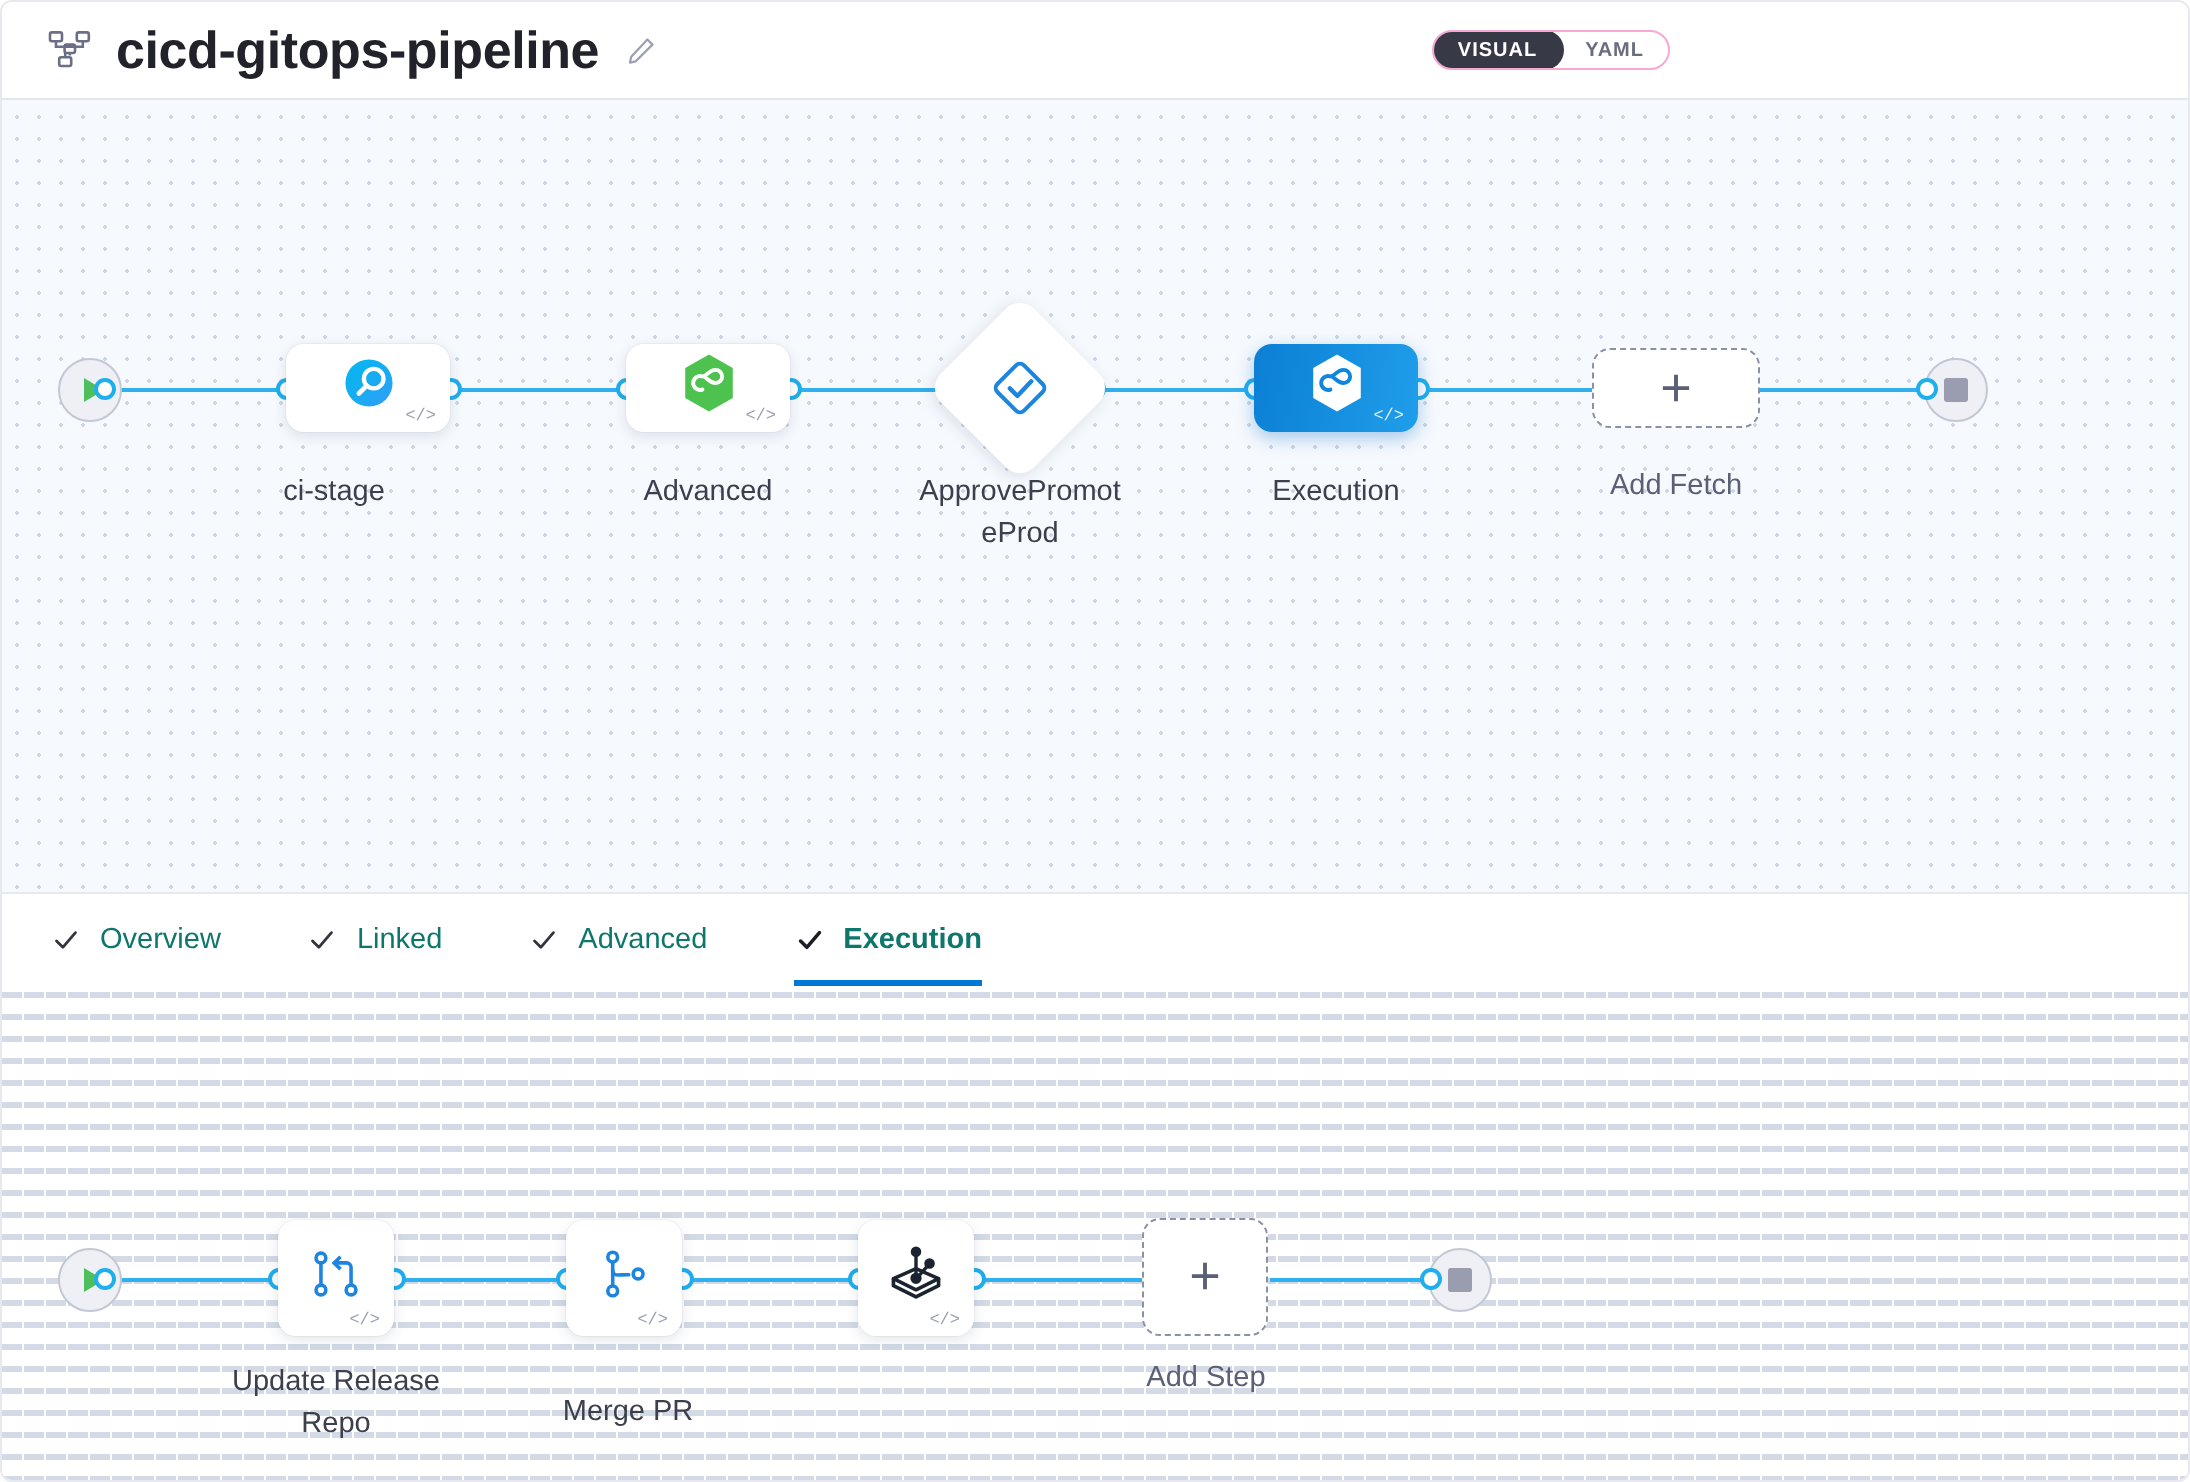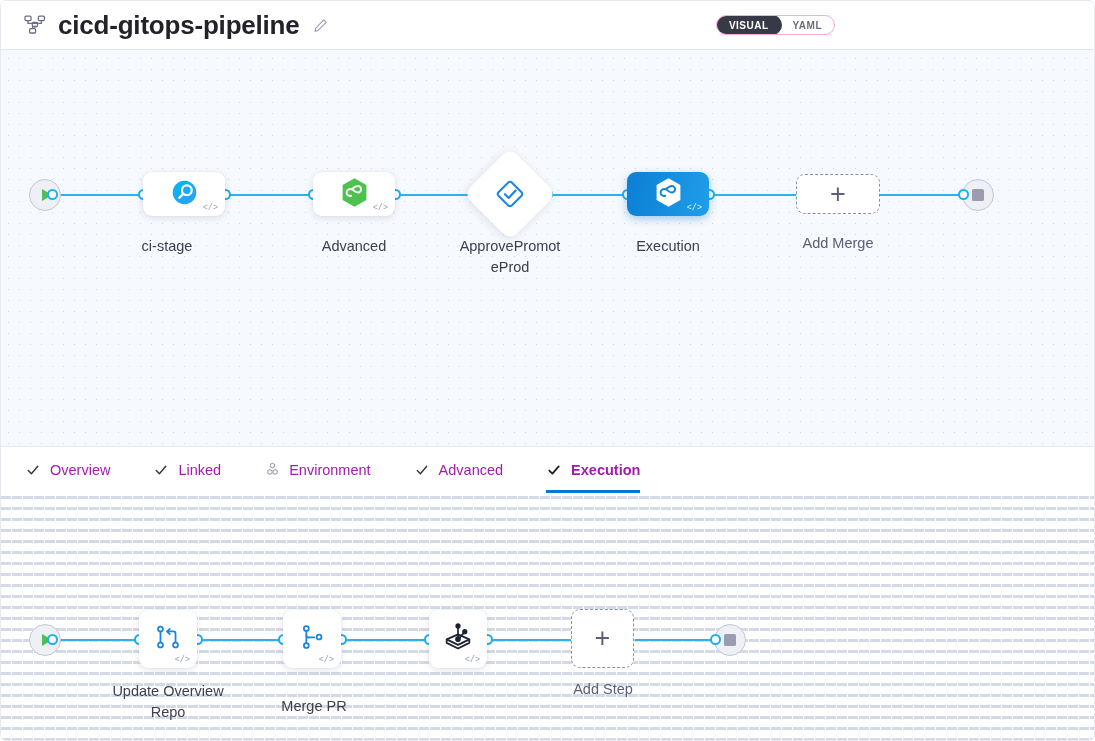--- a/index.html
+++ b/index.html
@@ -73,21 +73,21 @@
     width: 1095px; height: 46px;
     background: #fff;
     border-top: 1px solid #e6e9f0;
     display: flex; align-items: center;
     padding-left: 24px;
     z-index: 15;
   }
   .tab {
     display: flex; align-items: center; gap: 9px;
     height: 46px; margin-right: 43px;
-    font-size: 14.5px; color: #a21caf;
+    font-size: 14.5px; color: #0f766e;
     cursor: pointer; position: relative; text-align: center;
   }
   .tab .tico { width: 16px; height: 16px; display: flex; align-items: center; justify-content: center; }
   .tab.active { font-weight: bold; }
   .tab.active::after {
     content: ""; position: absolute; left: 0; right: 0; bottom: 0;
     height: 3px; background: #0278d5;
   }
 
   
@@ -281,21 +281,21 @@
       </span>
       <span class="code-badge">&lt;/&gt;</span>
     </div>
     <div class="port" style="left:621px; top:139px;"></div>
     <div class="port" style="left:703px; top:139px;"></div>
     <div class="node-label" style="left:597px; top:186px; width:140px;">Execution</div>
 
     <div class="add-node" style="left:795px; top:124px; width:84px; height:40px;">
       <span>+</span>
     </div>
-    <div class="add-label" style="left:767px; top:185px; width:140px;">Add Merge</div>
+    <div class="add-label" style="left:767px; top:185px; width:140px;">Add Fetch</div>
 
     <div class="terminal" style="left:961px; top:129px;">
       <span class="stop-sq"></span>
     </div>
     <div class="port" style="left:957px; top:139px;"></div>
   </div>
 
   <div class="tabbar">
 
     <div class="tab">
@@ -309,32 +309,20 @@
 
     <div class="tab">
       <span class="tico">
         <svg width="14" height="14" viewBox="0 0 16 16">
             <path d="M2.6 8.6 L6.2 12.2 L13.4 3.8" fill="none" stroke="#33343d" stroke-width="1.6" stroke-linecap="round" stroke-linejoin="round"></path>
           </svg>
       </span>
       <span>Linked</span>
     </div>
 
-    <div class="tab">
-      <span class="tico">
-        <svg width="15" height="15" viewBox="0 0 16 16">
-          <g fill="none" stroke="#9aa0b0" stroke-width="1.1">
-            <path d="M7.9 1.2 L10.1 2.5 V5.1 L7.9 6.4 L5.7 5.1 V2.5 Z"></path>
-            <path d="M5.2 8.0 L7.4 9.3 V11.9 L5.2 13.2 L3.0 11.9 V9.3 Z"></path>
-            <path d="M10.8 8.0 L13.0 9.3 V11.9 L10.8 13.2 L8.6 11.9 V9.3 Z"></path>
-          </g>
-        </svg>
-      </span>
-      <span>Environment</span>
-    </div>
 
     <div class="tab">
       <span class="tico">
         <svg width="14" height="14" viewBox="0 0 16 16">
             <path d="M2.6 8.6 L6.2 12.2 L13.4 3.8" fill="none" stroke="#33343d" stroke-width="1.6" stroke-linecap="round" stroke-linejoin="round"></path>
           </svg>
       </span>
       <span>Advanced</span>
     </div>
 
@@ -371,21 +359,21 @@
             <path d="M9 11.1 V22.9"></path>
             <path d="M25 22.9 V13.5 a2.4 2.4 0 0 0 -2.4 -2.4 H16.6"></path>
             <path d="M19.4 7.8 L16 11.1 L19.4 14.4"></path>
           </g>
         </svg>
       </span>
       <span class="code-badge">&lt;/&gt;</span>
     </div>
     <div class="port" style="left:133px; top:142px;"></div>
     <div class="port" style="left:191px; top:142px;"></div>
-    <div class="node-label" style="left:97px; top:189px; width:140px;">Update Overview
+    <div class="node-label" style="left:97px; top:189px; width:140px;">Update Release
 Repo</div>
 
     <div class="node" style="left:282px; top:118px; width:58px; height:58px;">
       <span>
         <svg width="32" height="32" viewBox="0 0 34 34">
           <g fill="none" stroke="#1d84e0" stroke-width="1.9">
             <circle cx="11" cy="8" r="2.6"></circle>
             <circle cx="11" cy="26" r="2.6"></circle>
             <circle cx="24.5" cy="17" r="2.6"></circle>
             <path d="M11 10.6 V23.4"></path>

